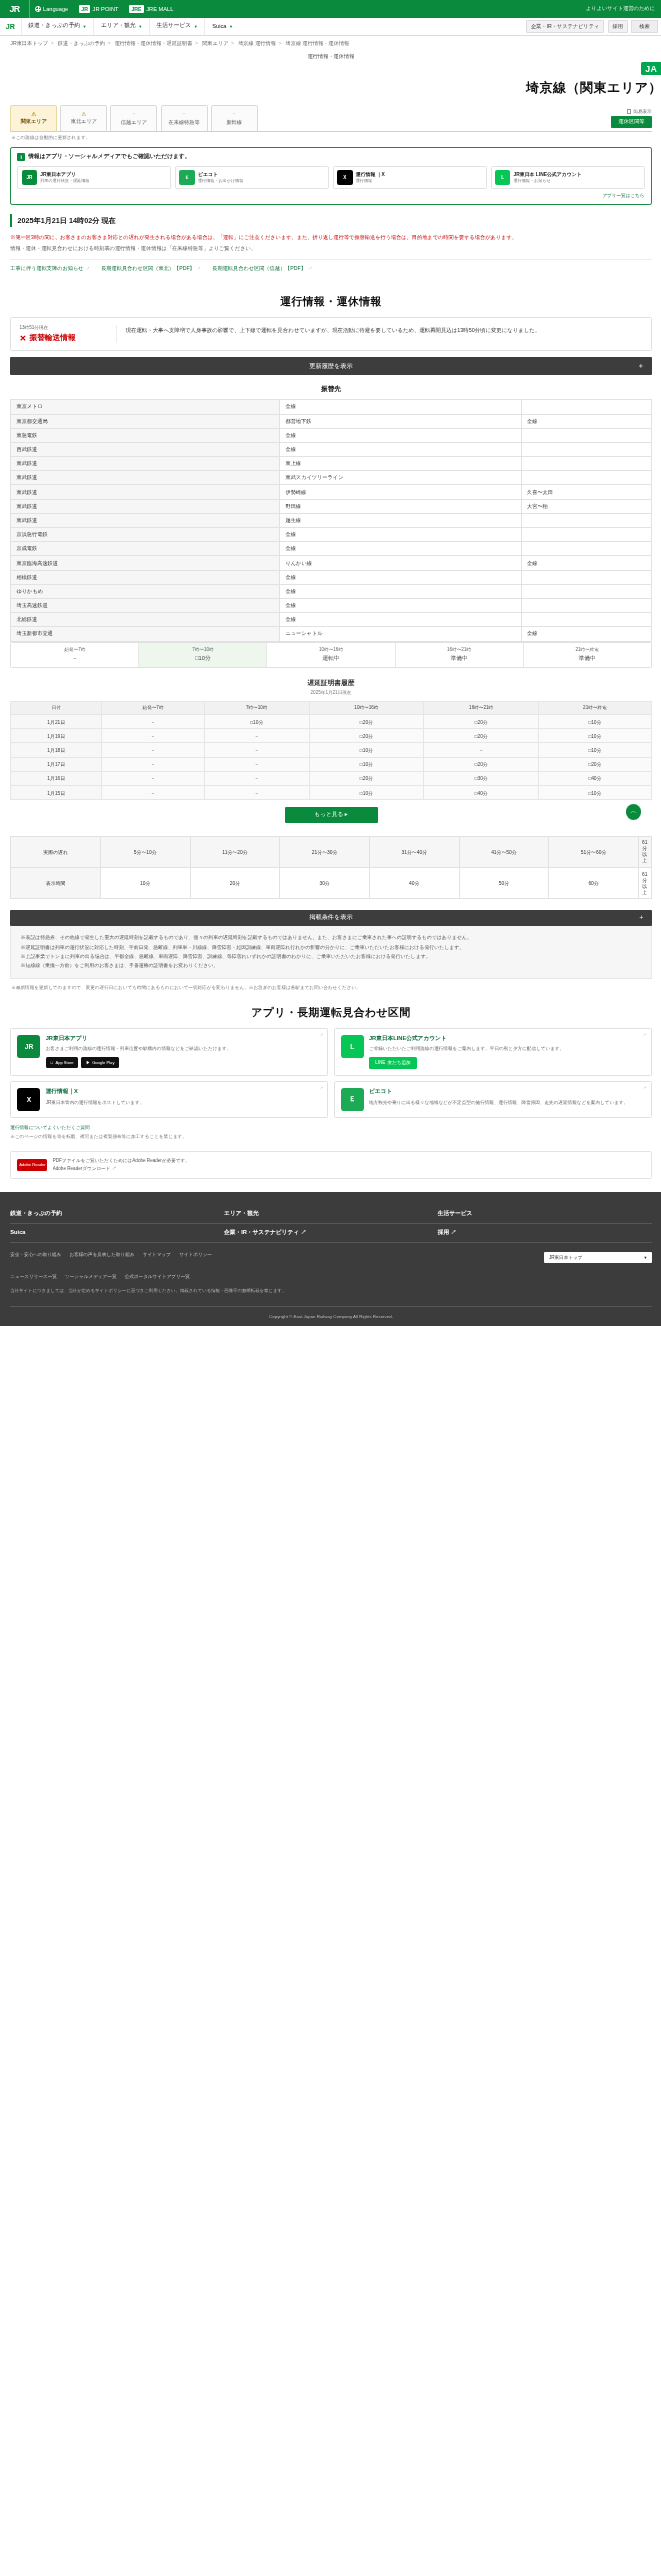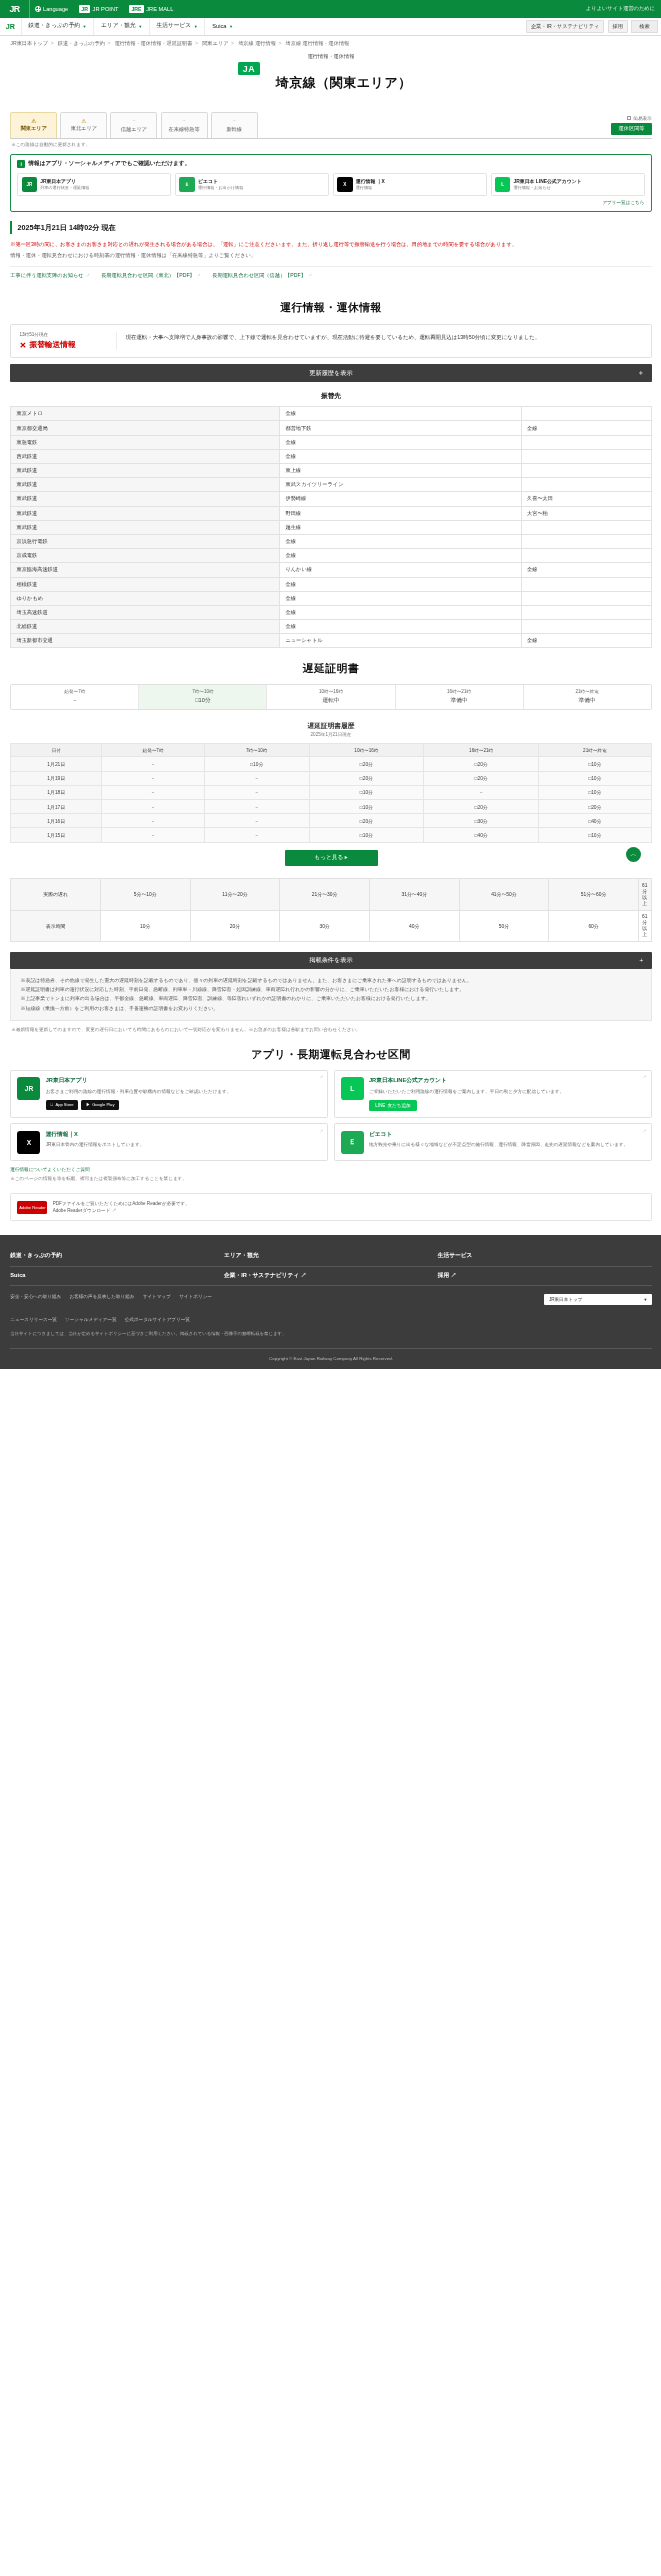--- a/index.html
+++ b/index.html
@@ -95,29 +95,29 @@
 
   
   .page-head {
     text-align:center;
     padding:3.1px 0 7.2px 0;
   }
   .page-head .sub {
     font-size:5.2px;color:#444;margin-bottom:2.6px;
   }
   .page-head .title-row {
-    display:flex;align-items:flex-start;justify-content:center;gap:4.1px;
+    display:flex;align-items:flex-end;justify-content:center;gap:4.1px;flex-direction:column;
   }
   .ja-badge {
     background:#00a650;color:#fff;font-weight:bold;
     font-size:8.8px;padding:1.5px 4.6px;border-radius:1.5px;
     letter-spacing:0.5px;
   }
   .page-head h1 {
-    margin:12px;font-size:13px;font-weight:bold;color:#111;letter-spacing:0.5px;
+    margin:0;font-size:13px;font-weight:bold;color:#111;letter-spacing:0.5px;
   }
 
   
   .area-wrap { padding:0 10.3px; }
   .area-tabs {
     display:flex;gap:3.1px;align-items:flex-end;
     border-bottom:1px solid #cfcfcf;
     padding-bottom:0;
   }
   .area-tab {
@@ -604,21 +604,20 @@
       <tr>
           <th>埼玉新都市交通</th>
           <td>ニューシャトル</td>
           <td>全線</td>
         </tr>
     </tbody>
   </table>
 </div>
 
 <div class="section-pad">
-  <h2 class="sec">遅延証明書</h2>
   <div class="delay-tabs">
     <div class="delay-tab">
       <div class="hd2">始発〜7時</div>
       <div class="val">－</div>
     </div>
     <div class="delay-tab sel">
       <div class="hd2">7時〜10時</div>
       <div class="val">□10分</div>
     </div>
     <div class="delay-tab">

